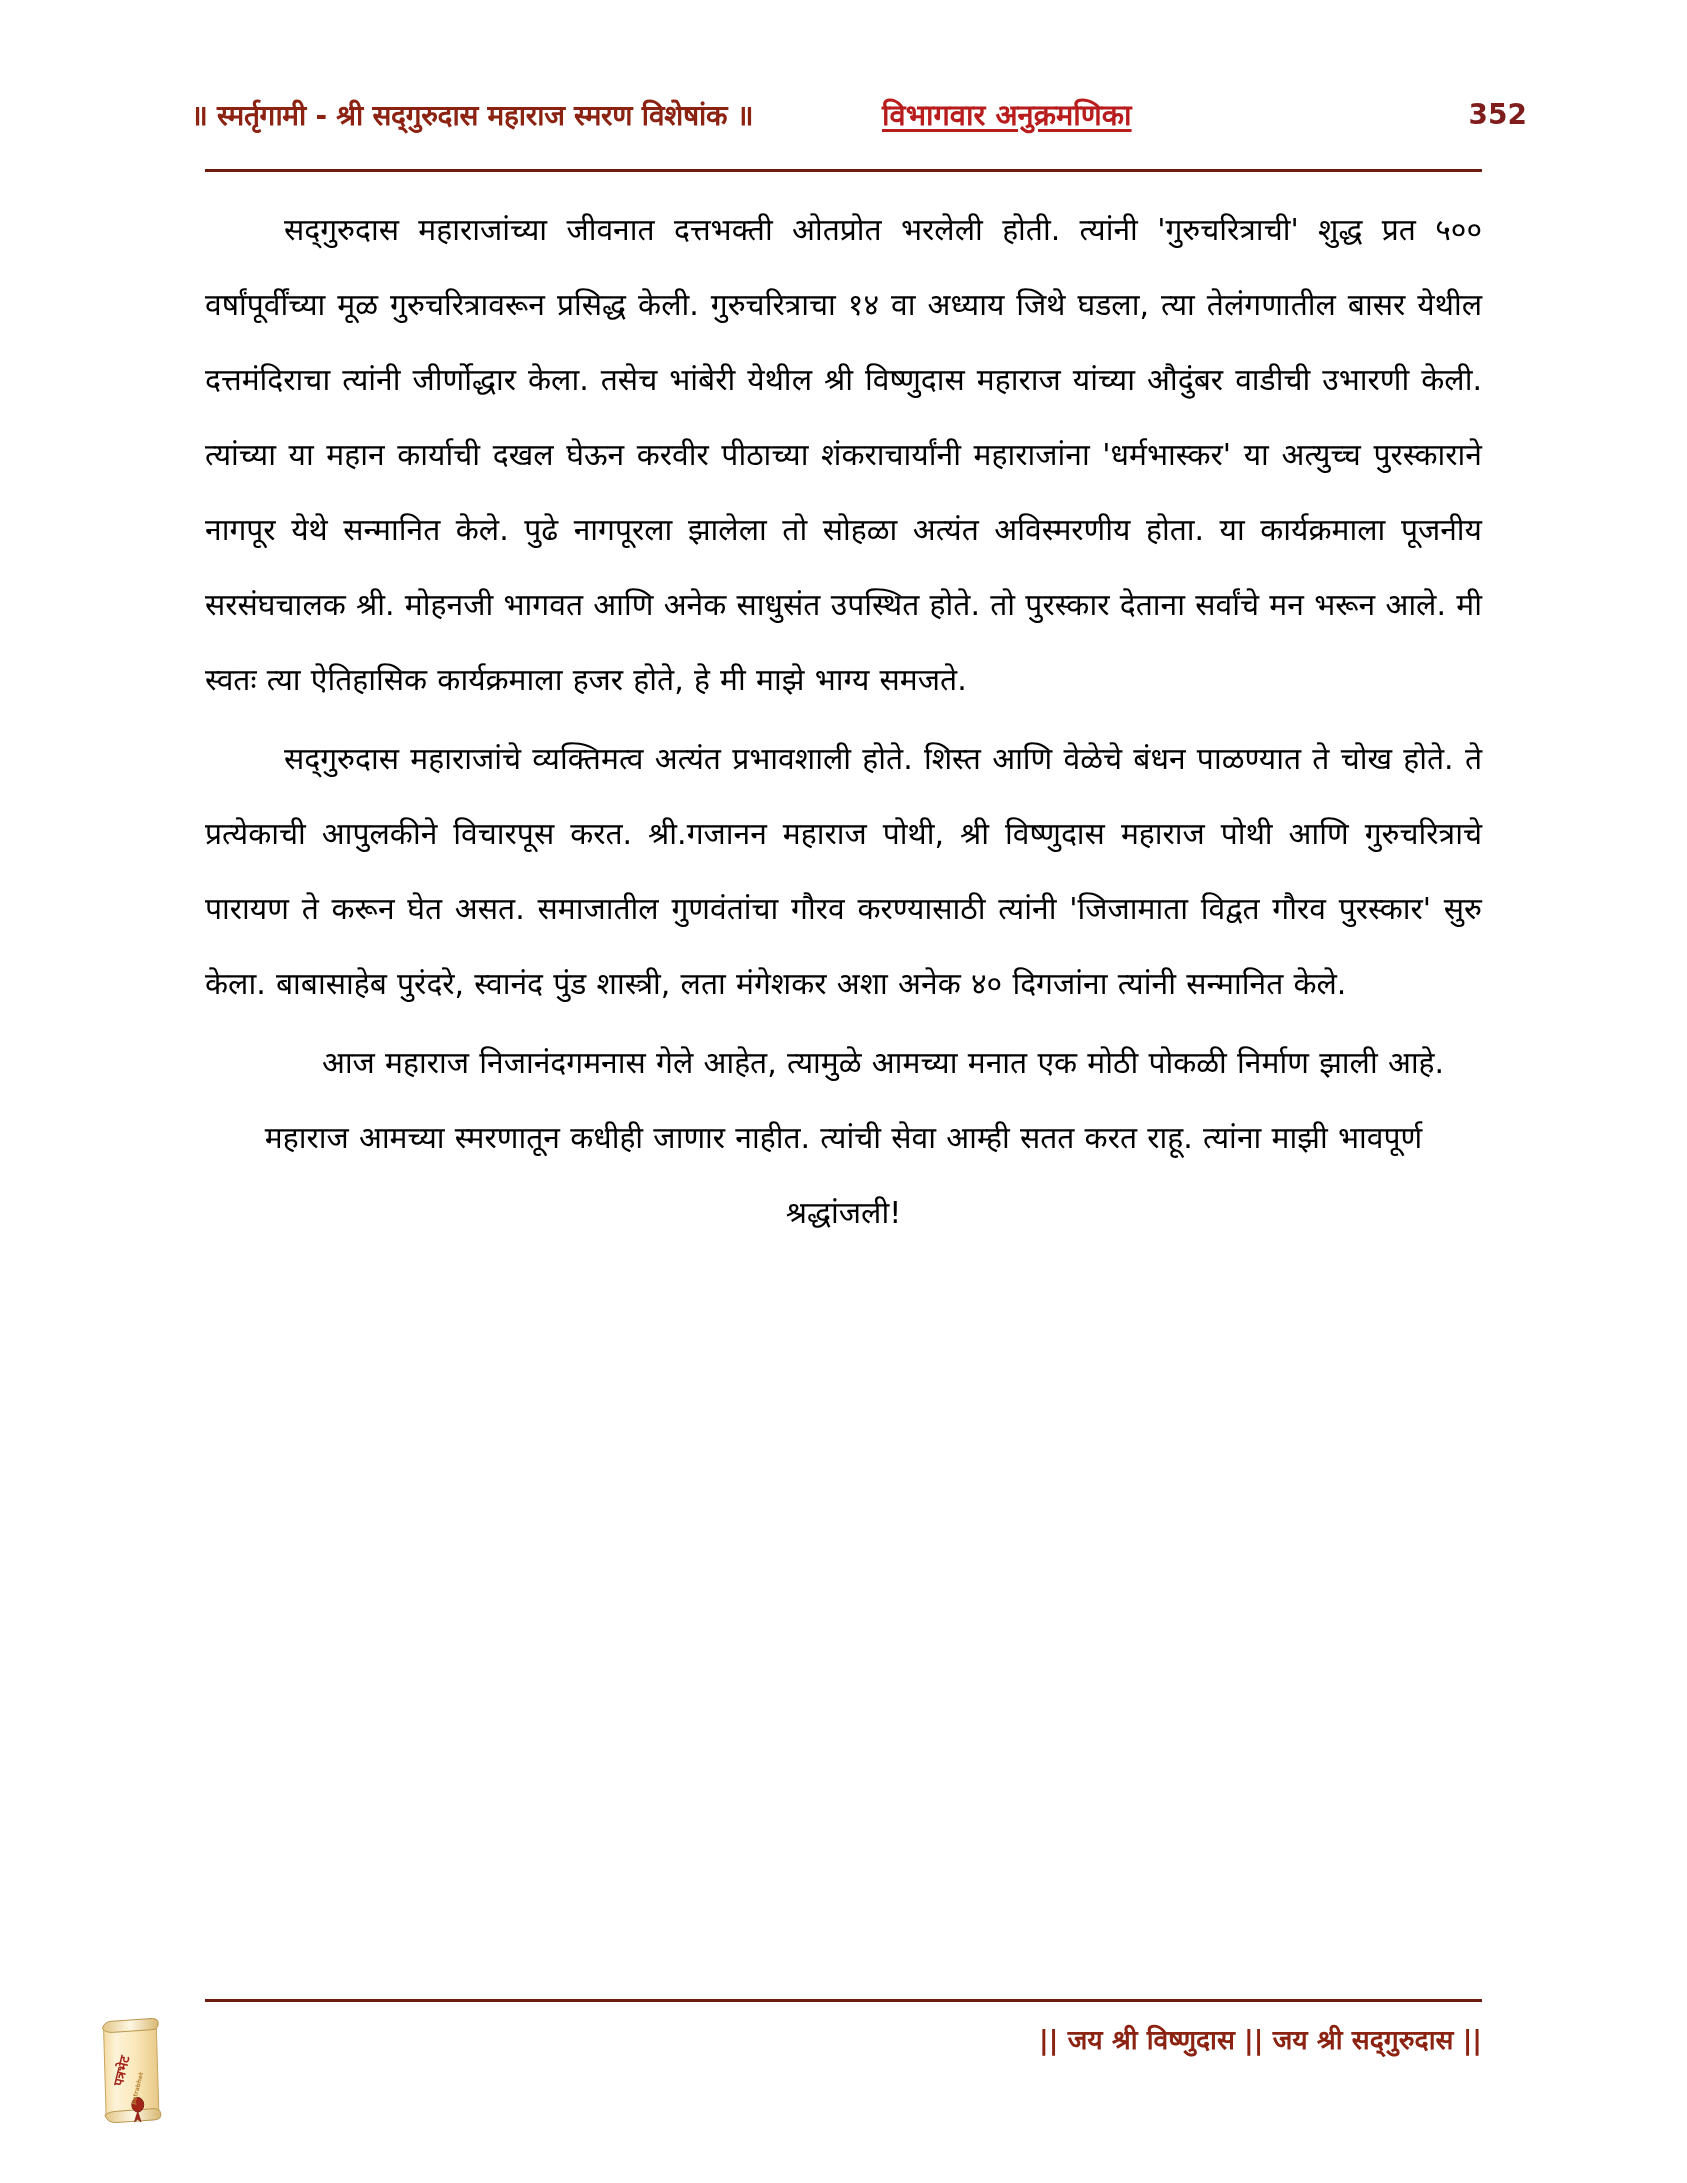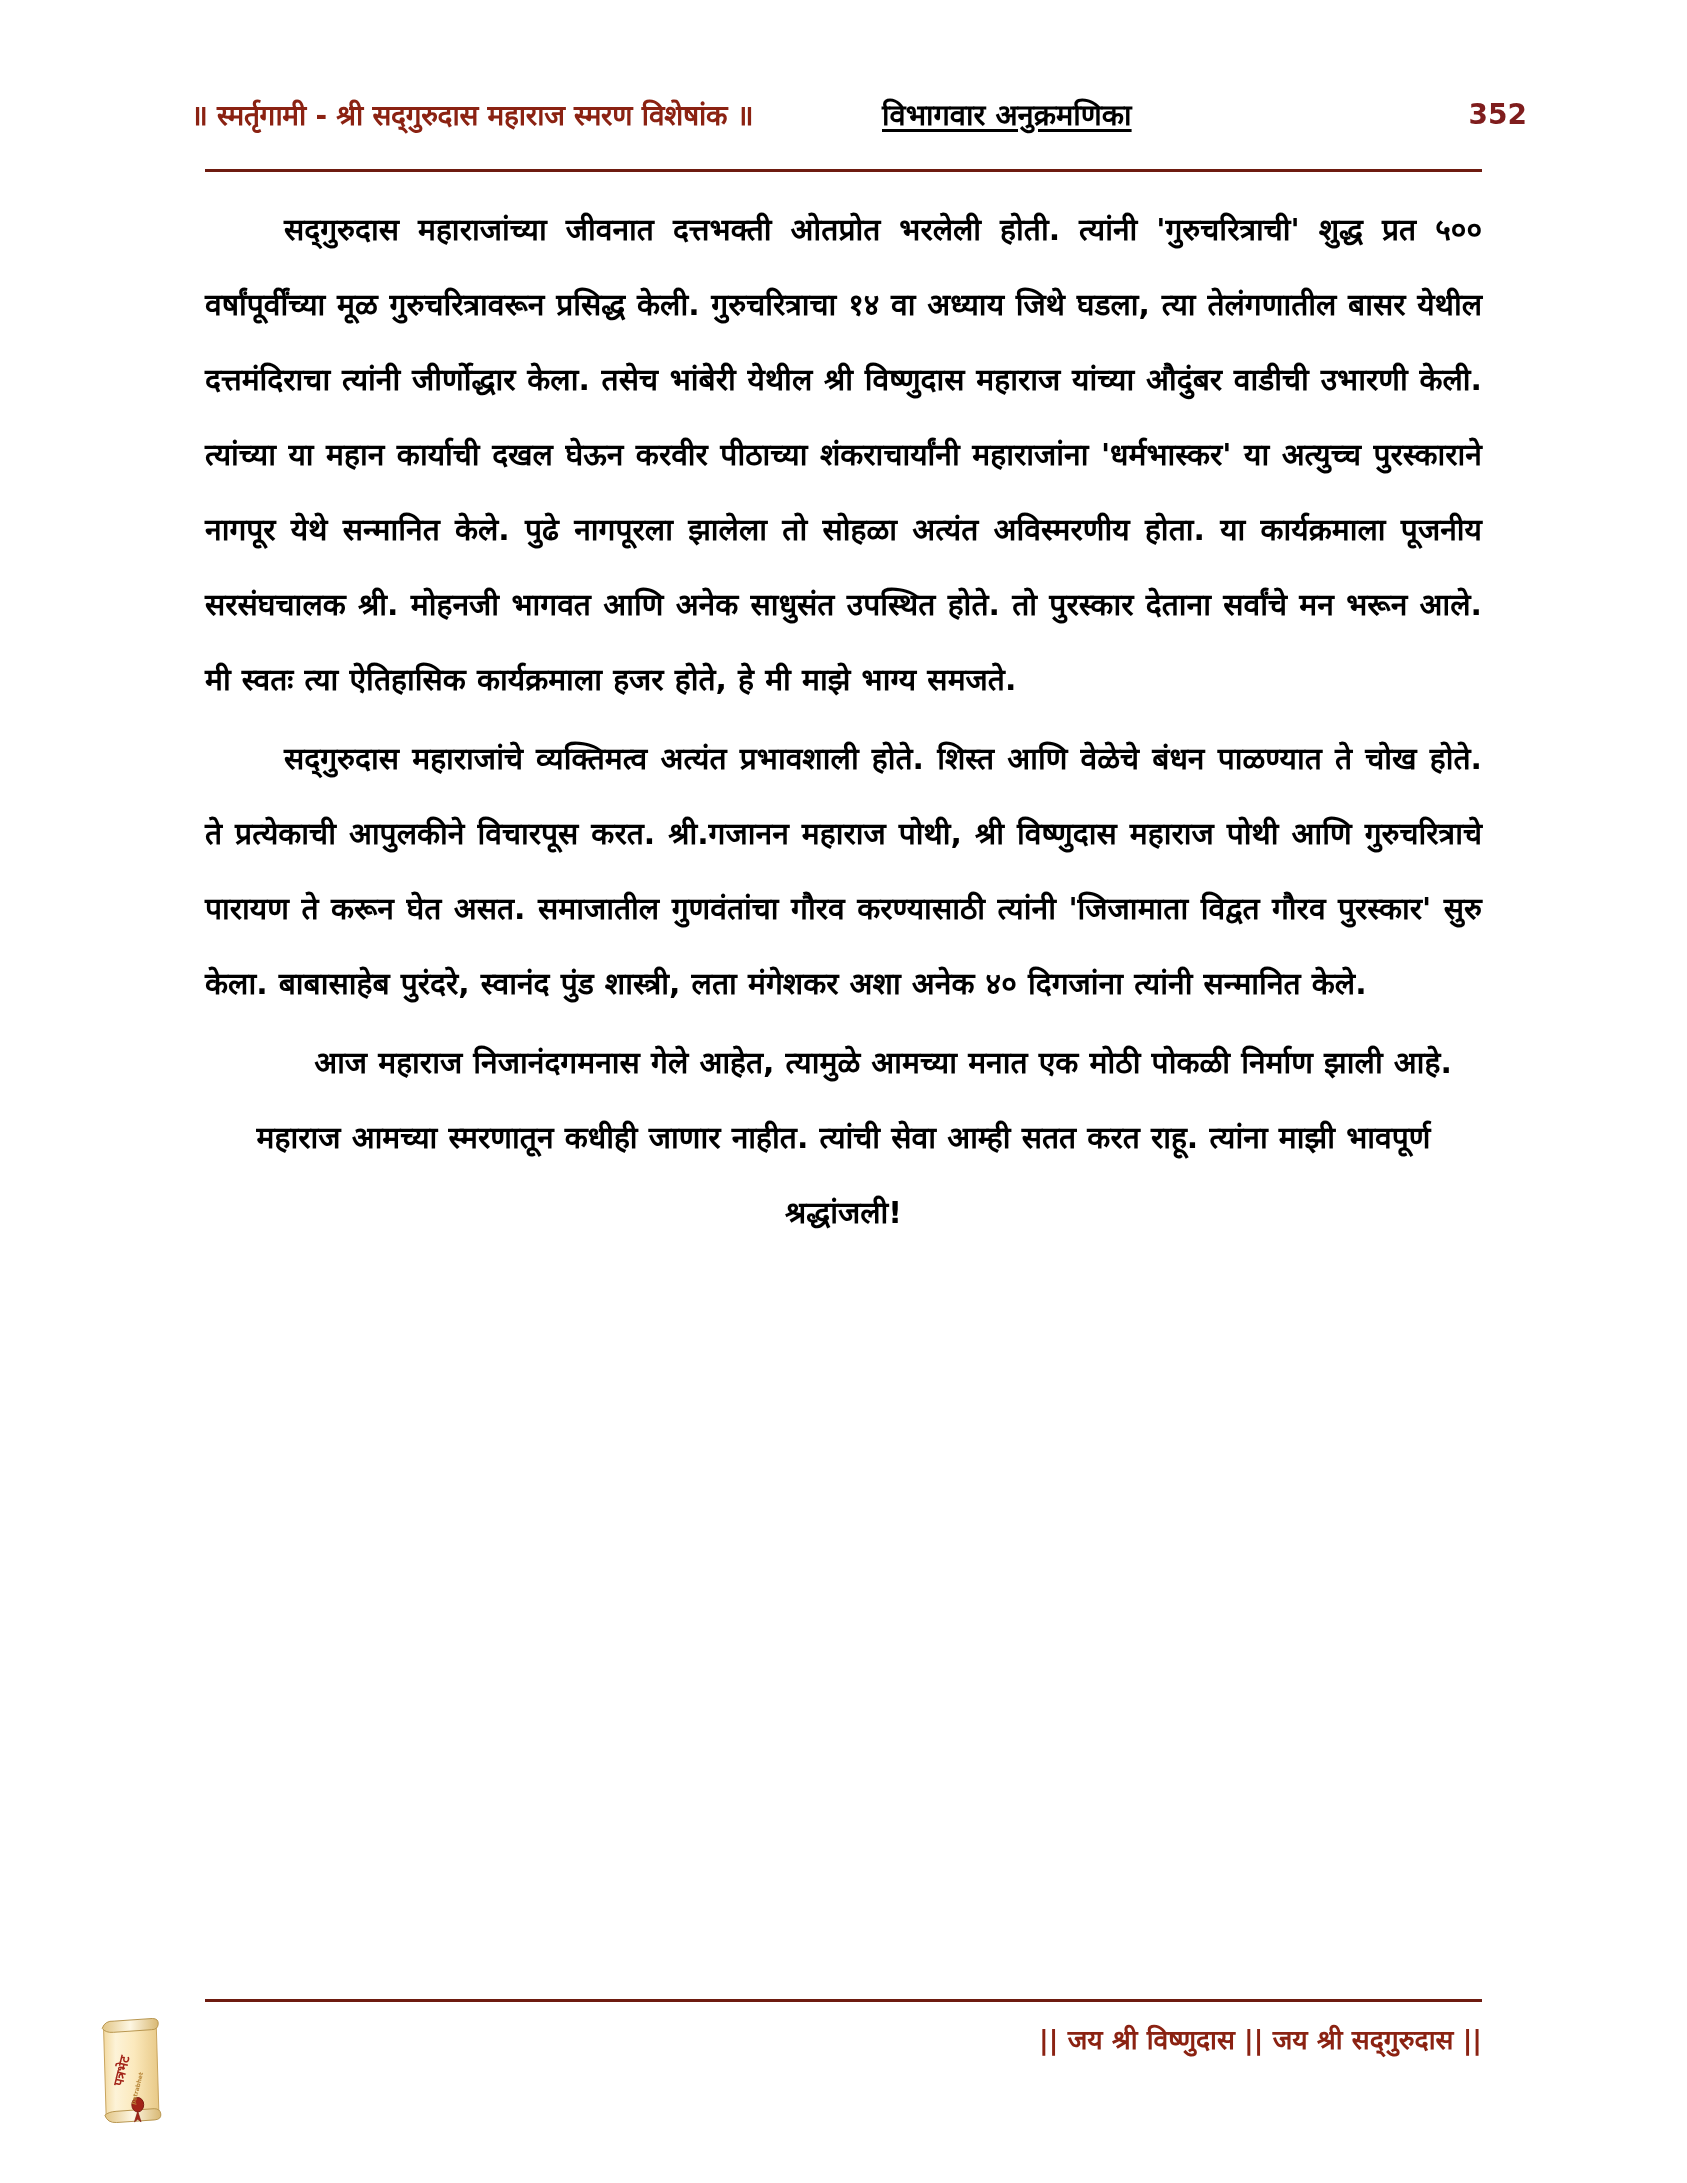--- a/index.html
+++ b/index.html
@@ -47,21 +47,21 @@
     white-space: nowrap;
     letter-spacing: -0.3px;
   }
   .header-link {
     position: absolute;
     left: 784px;
     top: 8px;
     font-family: "DejaVu Sans", sans-serif;
     font-size: 29px;
     font-weight: bold;
-    color: #000000;
+    color: #b91c1c;
     text-decoration: underline;
     text-decoration-thickness: 2.6px;
     text-underline-offset: 4px;
     white-space: nowrap;
     cursor: pointer;
   }
   .header-pageno {
     position: absolute;
     right: 86px;
     top: 12px;
@@ -91,21 +91,20 @@
   .para {
     font-family: "DejaVu Sans", sans-serif;
     font-size: 30px;
     line-height: 75px;
     color: #000000;
     text-align: justify;
     text-justify: inter-word;
     margin: 0 0 4px 0;
     text-indent: 79px;
     word-spacing: 0.7px;
-    font-weight: bold;
   }
   .para.last-free {
     text-align: center;
   }
 
   
   .rule-bottom {
     position: absolute;
     left: 205px;
     top: 1999px;

